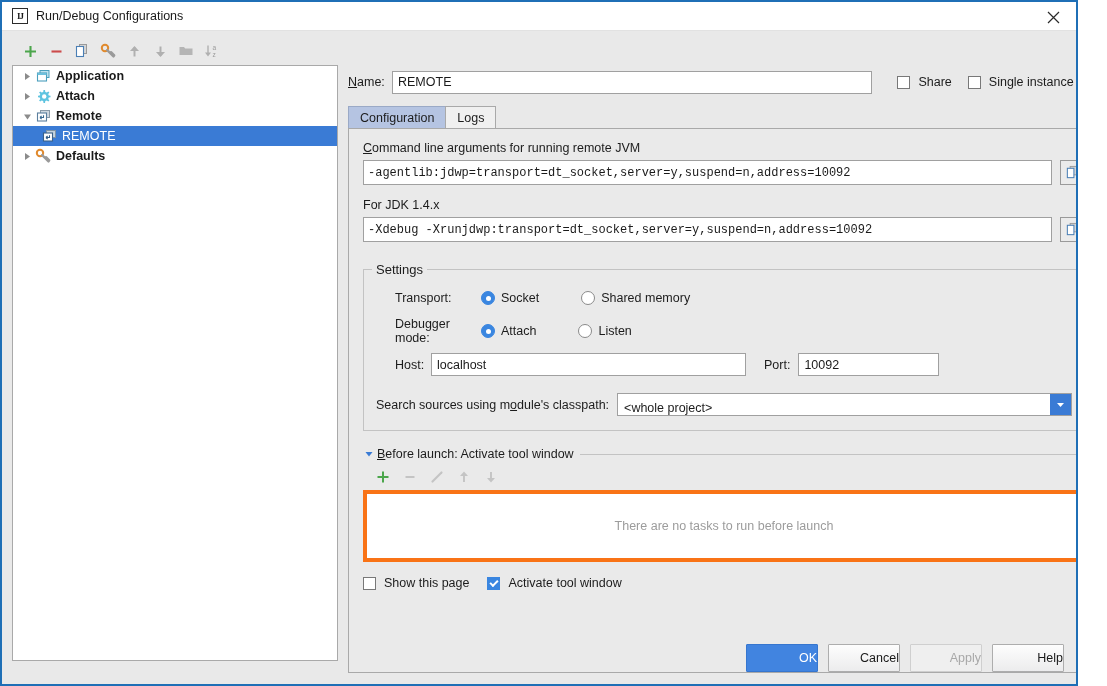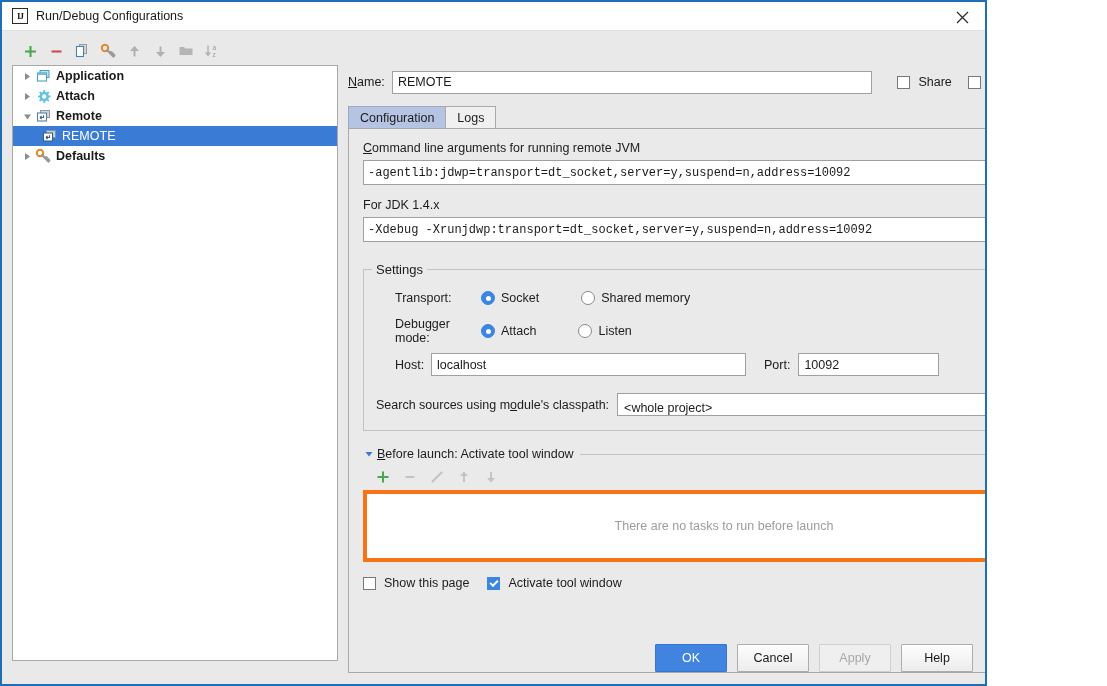--- a/index.html
+++ b/index.html
@@ -7,21 +7,21 @@
     margin: 0; padding: 0;
     width: 1107px; height: 686px;
     font-family: "Liberation Sans", sans-serif;
     font-size: 12.5px;
     color: #1c1c1c;
     background: #ffffff;
     overflow: hidden;
   }
   #window {
     position: relative;
-    width: 987px; height: 686px;
+    width: 1078px; height: 686px;
     background: #e9e9e9;
     border: 2px solid #1f6fb6;
     border-top: none;
     overflow: hidden;
   }
   
   #titlebar {
     height: 31px;
     background: #ffffff;
     display: flex; align-items: center;
@@ -288,21 +288,21 @@
   #footer {
     position: absolute; right: 12px; bottom: 12px;
     display: flex; align-items: center; gap: 10px;
   }
   .btn {
     min-width: 72px; height: 28px;
     border: 1px solid #adadad;
     background: linear-gradient(#fdfdfd, #ececed);
     font-family: "Liberation Sans", sans-serif;
     font-size: 12.5px; color: #1a1a1a;
-    display: flex; align-items: center; justify-content: center;
+    display: flex; align-items: center; justify-content: flex-end;
     cursor: default;
     border-radius: 1px;
   }
   .btn.primary {
     background: #4184e0; border-color: #3676cf; color: #ffffff;
   }
   .btn.disabled { color: #a8a8a8; background: #efefef; border-color: #cfcfcf; }
 </style>
 </head>
 <body>

